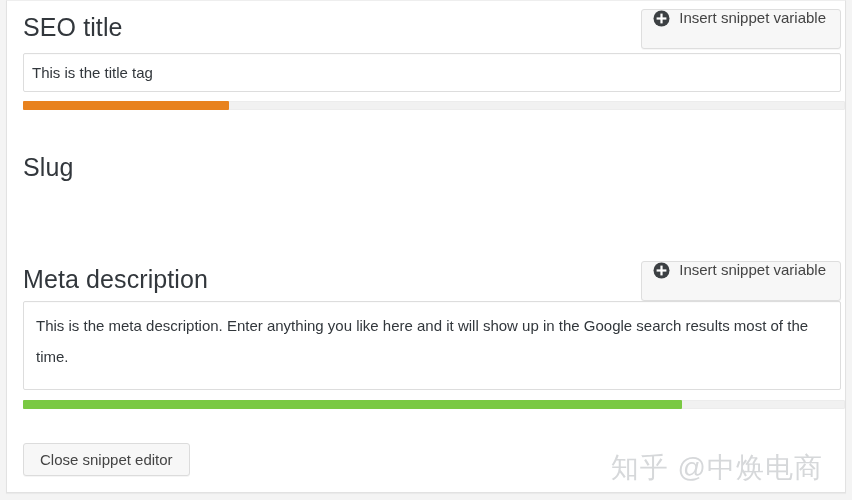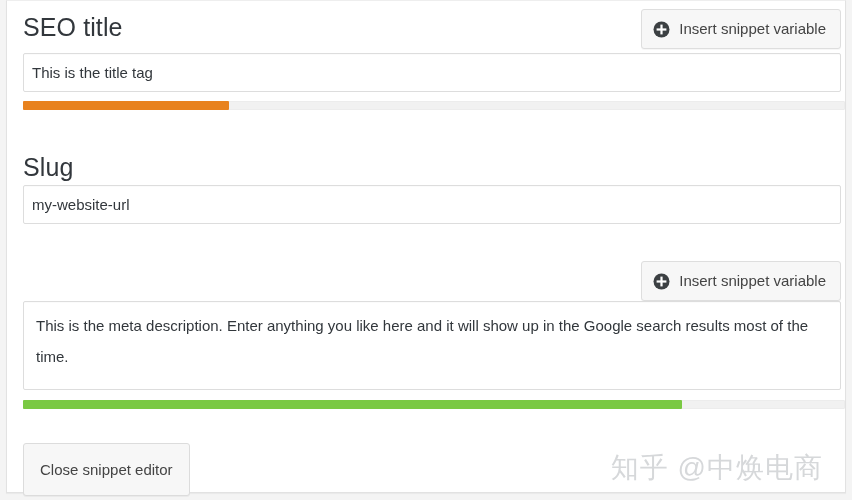--- a/index.html
+++ b/index.html
@@ -61,21 +61,21 @@
   }
 
   
   .snippet-btn {
     position: absolute;
     right: 0;
     top: 4px;
     height: 40px;
     padding: 0 14px 0 11px;
     display: flex;
-    align-items: center;
+    align-items: flex-start;
     gap: 9px;
     background: #f7f7f7;
     border: 1px solid #dedede;
     border-radius: 3px;
     color: #444444;
     font-size: 15px;
     cursor: pointer;
     box-shadow: 0 1px 0 rgba(0,0,0,0.03);
   }
   .snippet-btn .btn-text { line-height: 1; padding-bottom: 1px; }
@@ -140,21 +140,21 @@
     top: -1px;
     height: 9px;
     border-radius: 1px;
   }
 
   
   .close-btn {
     position: absolute;
     left: 0;
     top: 442px;
-    height: 53px;
+    height: 33px;
     padding: 0 16px;
     background: #f7f7f7;
     border: 1px solid #dcdcdc;
     border-radius: 3px;
     color: #444444;
     font-size: 15px;
     font-family: "Liberation Sans", sans-serif;
     cursor: pointer;
     box-shadow: 0 1px 0 rgba(0,0,0,0.04);
   }
@@ -198,23 +198,23 @@
     <div class="progress-track" style="top:100px;">
       <div class="progress-fill" id="bar-title" style="width: 206px; background: rgb(232, 130, 30);"></div>
     </div>
 
     <div class="inner">
 
       <div class="field-header" style="top:144px;">
         <div class="field-label">Slug</div>
       </div>
 
-      <input class="text-input" style="top: 184px;" type="text" value="my-website-url">
 
       <div class="field-header" style="top:256px;">
+        <div class="field-label">Meta description</div>
         <button class="snippet-btn">
           <span class="plus-circle">
             <svg width="17" height="17" viewBox="0 0 17 17">
               <circle cx="8.5" cy="8.5" r="8" fill="#3c4043"></circle>
               <rect x="7.4" y="3.6" width="2.2" height="9.8" fill="#ffffff"></rect>
               <rect x="3.6" y="7.4" width="9.8" height="2.2" fill="#ffffff"></rect>
             </svg>
           </span>
           <span class="btn-text">Insert snippet variable</span>
         </button>

